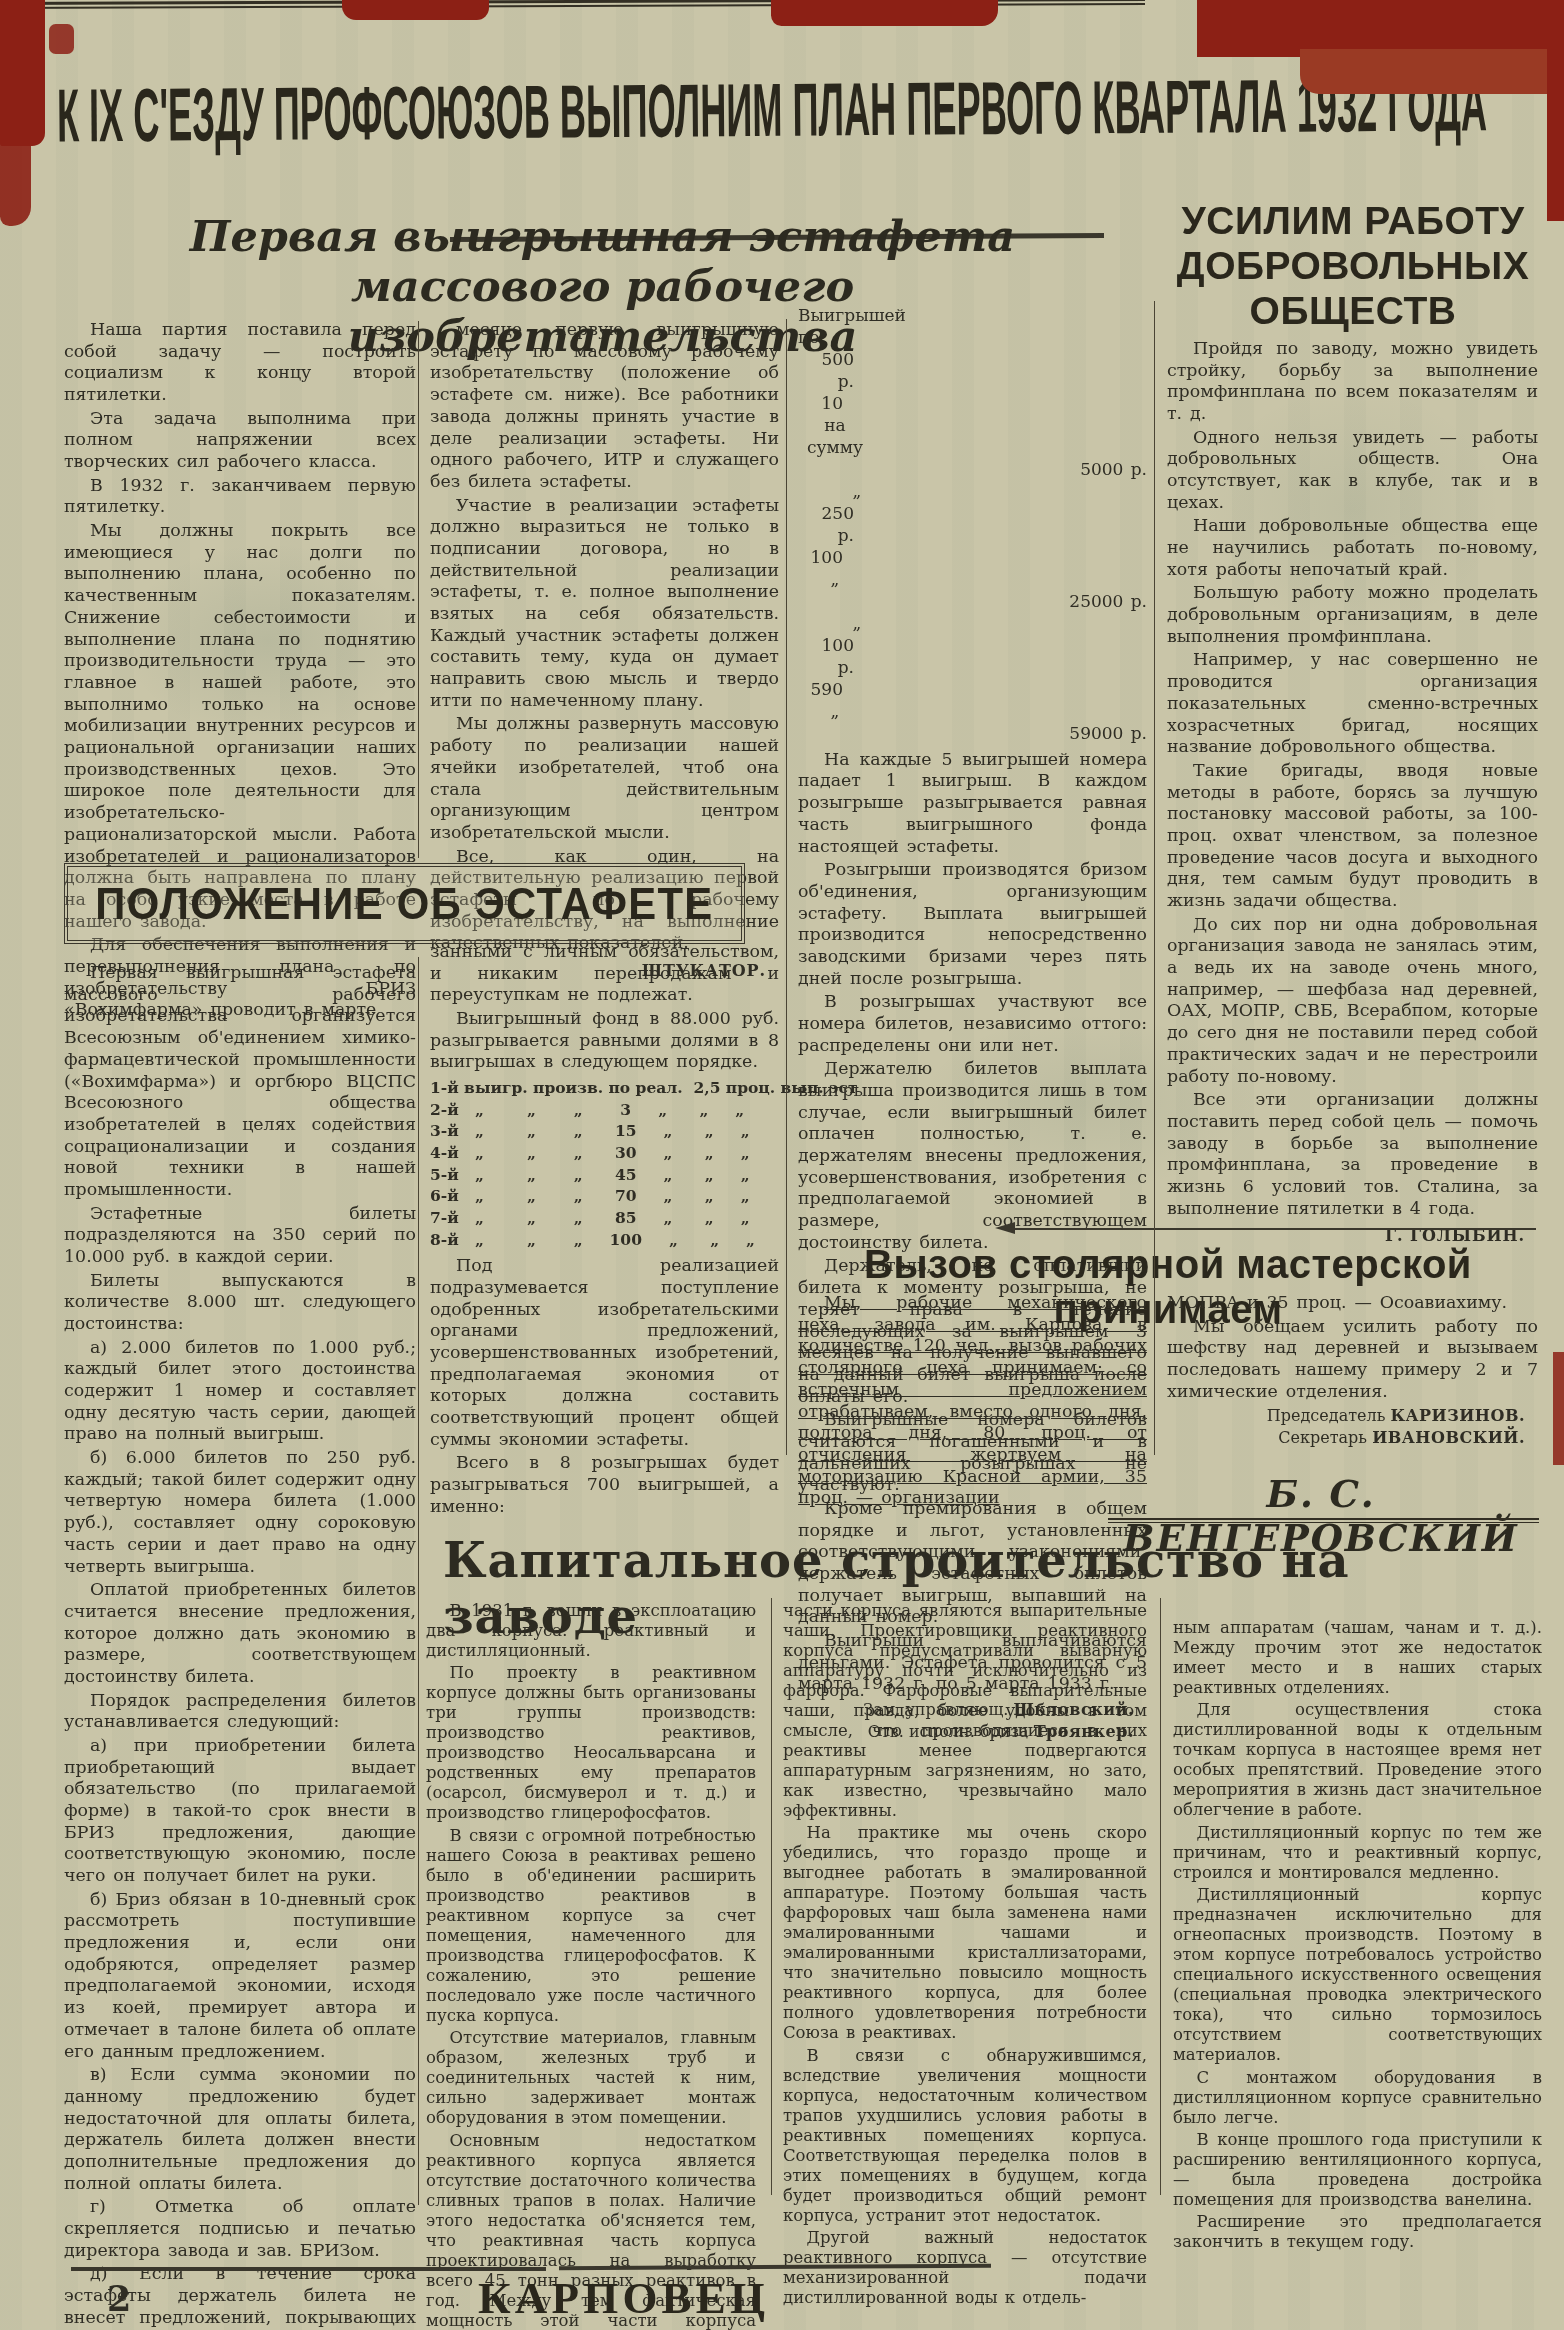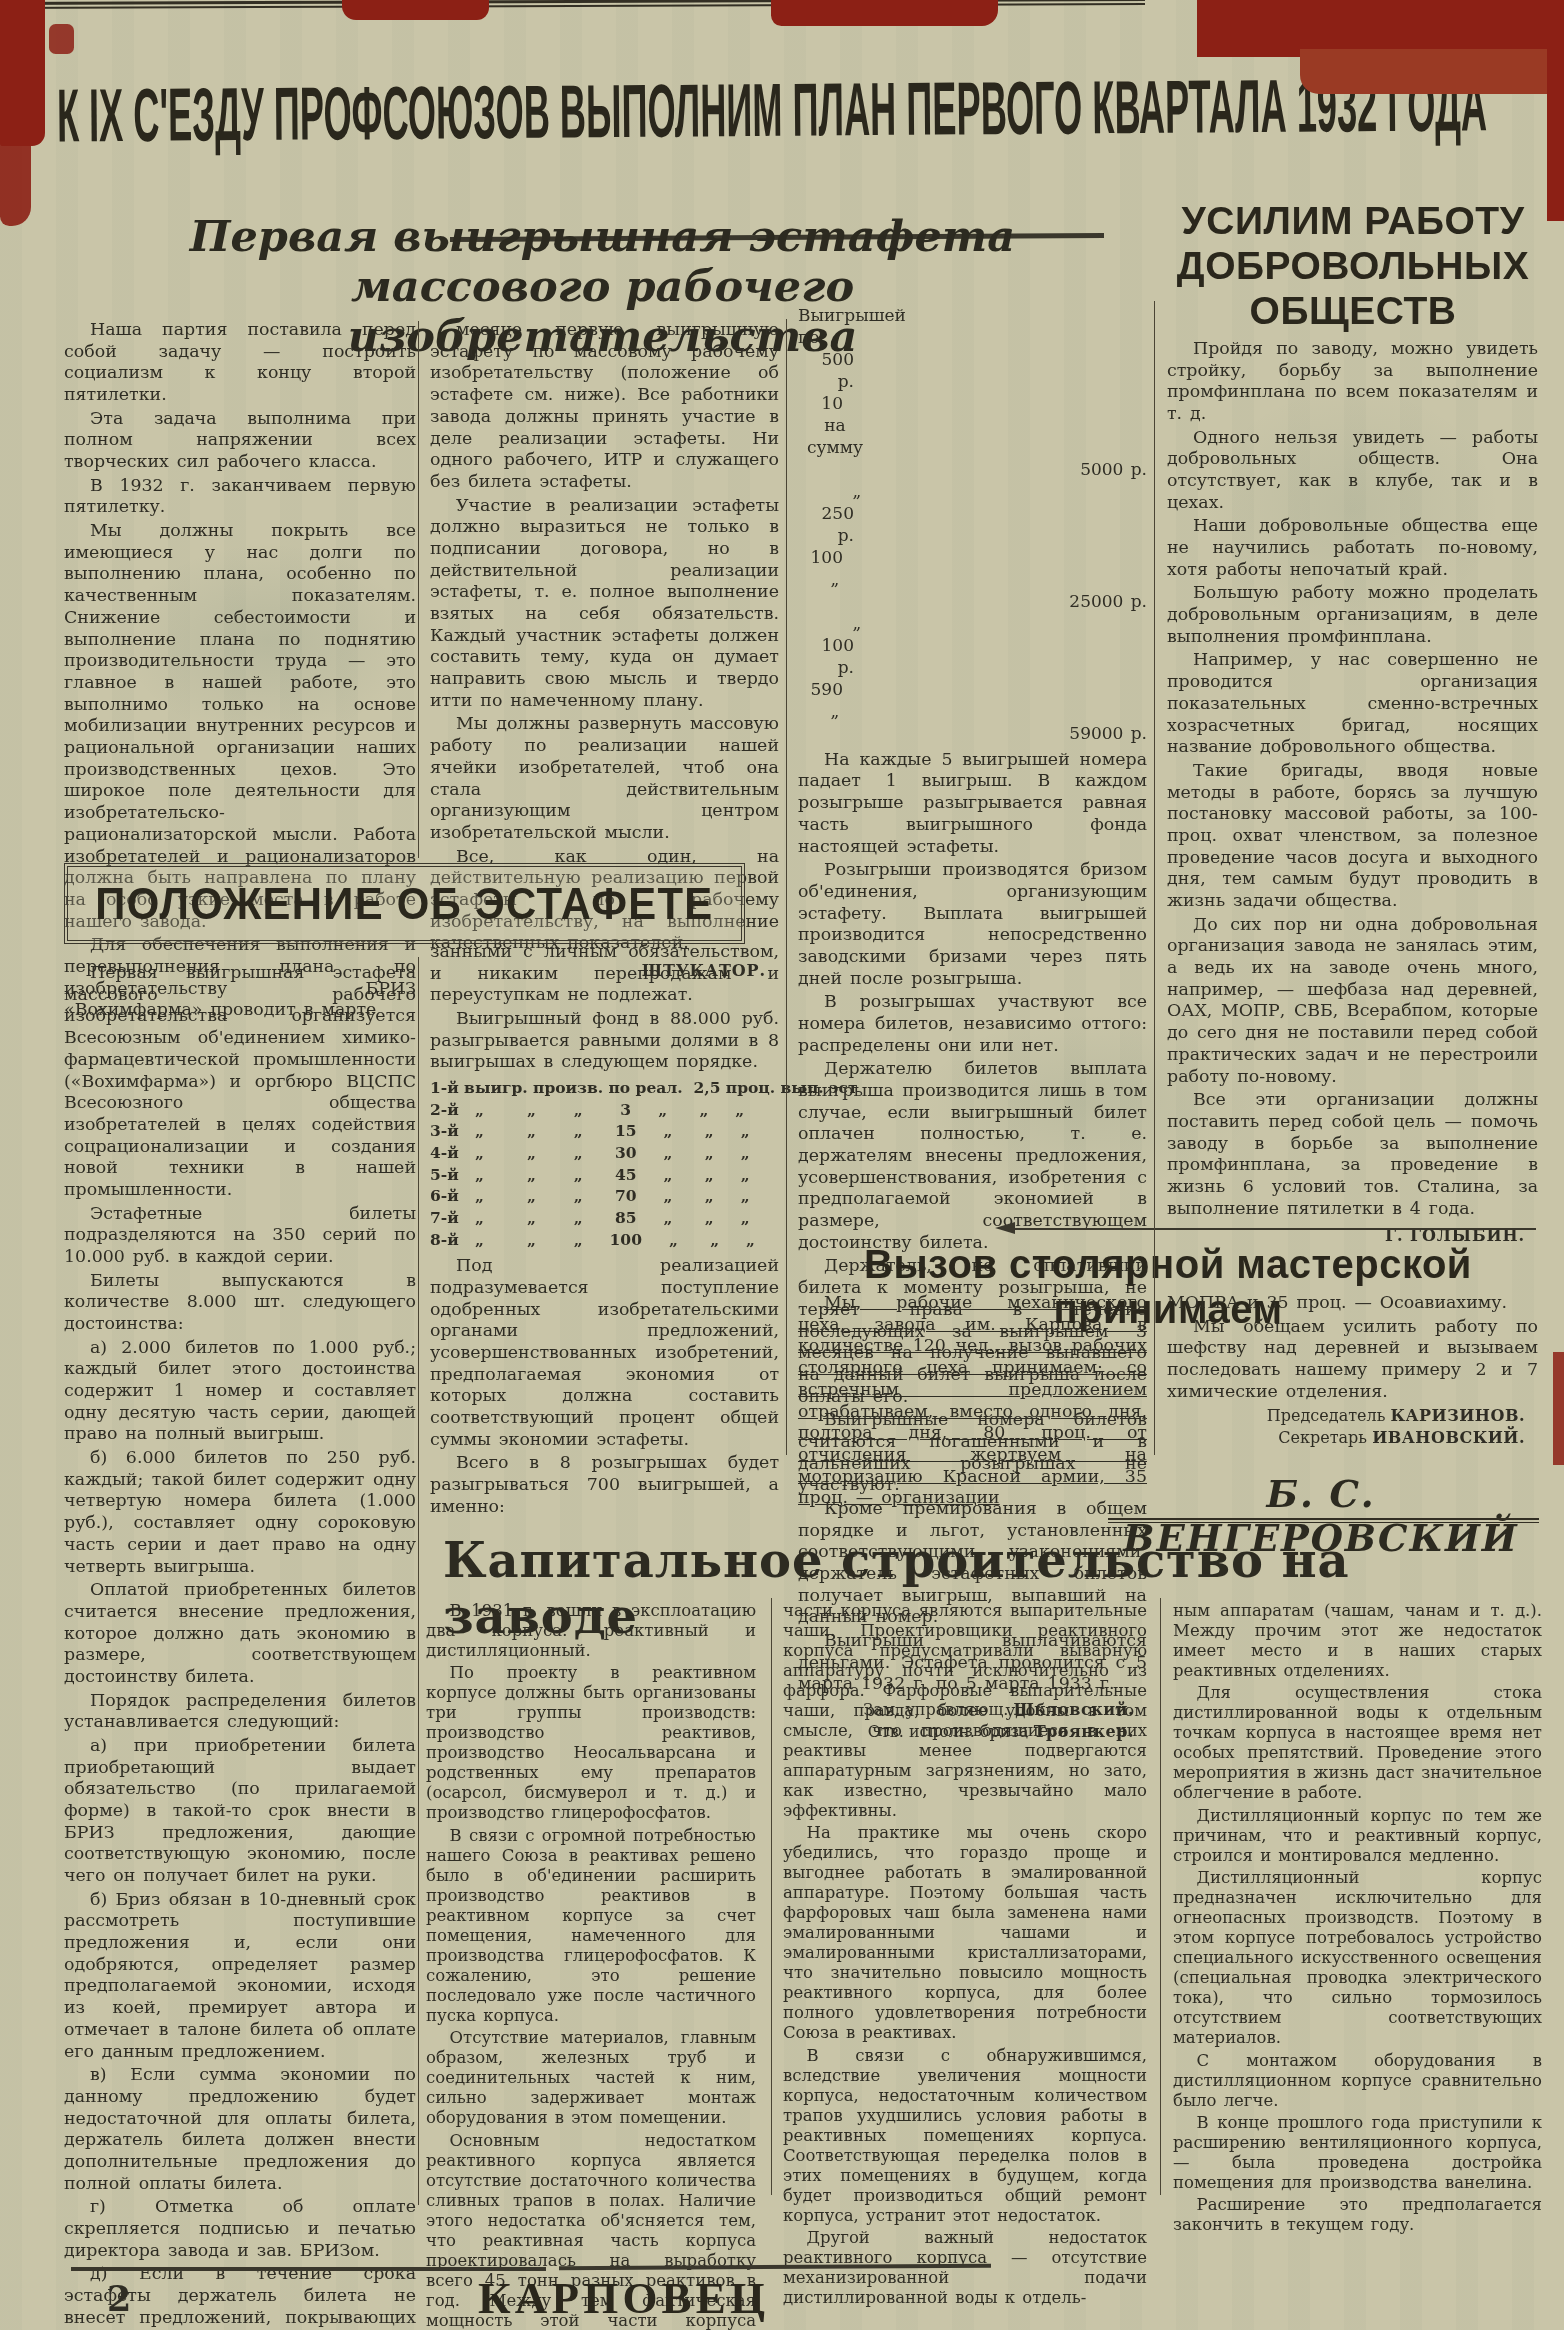--- a/index.html
+++ b/index.html
@@ -272,21 +272,21 @@
   <p>Основным недостатком реактивного корпуса является отсутствие достаточного количества сливных трапов в полах. Наличие этого недостатка об'ясняется тем, что реактивная часть корпуса проектировалась на выработку всего 45 тонн разных реактивов в год. Между тем фактическая мощность этой части корпуса составляет 200—250 тонн реактивов в год.</p>
 
 </div>
 <div class="col t2 layer" style="left:783px;top:1601px;width:364px;">
   <p style="text-indent:0;">части корпуса являются выпарительные чаши. Проектировщики реактивного корпуса предусматривали выварную аппаратуру почти исключительно из фарфора. Фарфоровые выпарительные чаши, правда, более удобны в том смысле, что производящиеся в них реактивы менее подвергаются аппаратурным загрязнениям, но зато, как известно, чрезвычайно мало эффективны.</p>
   <p>На практике мы очень скоро убедились, что гораздо проще и выгоднее работать в эмалированной аппаратуре. Поэтому большая часть фарфоровых чаш была заменена нами эмалированными чашами и эмалированными кристаллизаторами, что значительно повысило мощность реактивного корпуса, для более полного удовлетворения потребности Союза в реактивах.</p>
   <p>В связи с обнаружившимся, вследствие увеличения мощности корпуса, недостаточным количеством трапов ухудшились условия работы в реактивных помещениях корпуса. Соответствующая переделка полов в этих помещениях в будущем, когда будет производиться общий ремонт корпуса, устранит этот недостаток.</p>
   <p>Другой важный недостаток реактивного корпуса — отсутствие механизированной подачи дистиллированной воды к отдель-</p>
 </div>
 <div class="col t2 layer" style="left:1173px;top:1601px;width:369px;">
-  <p style="text-indent:0;">ным аппаратам (чашам, чанам и т. д.). Между прочим этот же недостаток имеет место и в наших старых реактивных отделениях.</p>
+  <p style="text-indent:0;margin-top:17px;">ным аппаратам (чашам, чанам и т. д.). Между прочим этот же недостаток имеет место и в наших старых реактивных отделениях.</p>
   <p>Для осуществления стока дистиллированной воды к отдельным точкам корпуса в настоящее время нет особых препятствий. Проведение этого мероприятия в жизнь даст значительное облегчение в работе.</p>
   <p>Дистилляционный корпус по тем же причинам, что и реактивный корпус, строился и монтировался медленно.</p>
   <p>Дистилляционный корпус предназначен исключительно для огнеопасных производств. Поэтому в этом корпусе потребовалось устройство специального искусственного освещения (специальная проводка электрического тока), что сильно тормозилось отсутствием соответствующих материалов.</p>
   <p>С монтажом оборудования в дистилляционном корпусе сравнительно было легче.</p>
   <p>В конце прошлого года приступили к расширению вентиляционного корпуса, — была проведена достройка помещения для производства ванелина.</p>
   <p>Расширение это предполагается закончить в текущем году.</p>
 </div>
 
 <div class="vrule" style="left:418px;top:321px;height:537px;"></div>
 <div class="vrule" style="left:418px;top:957px;height:1248px;"></div>

